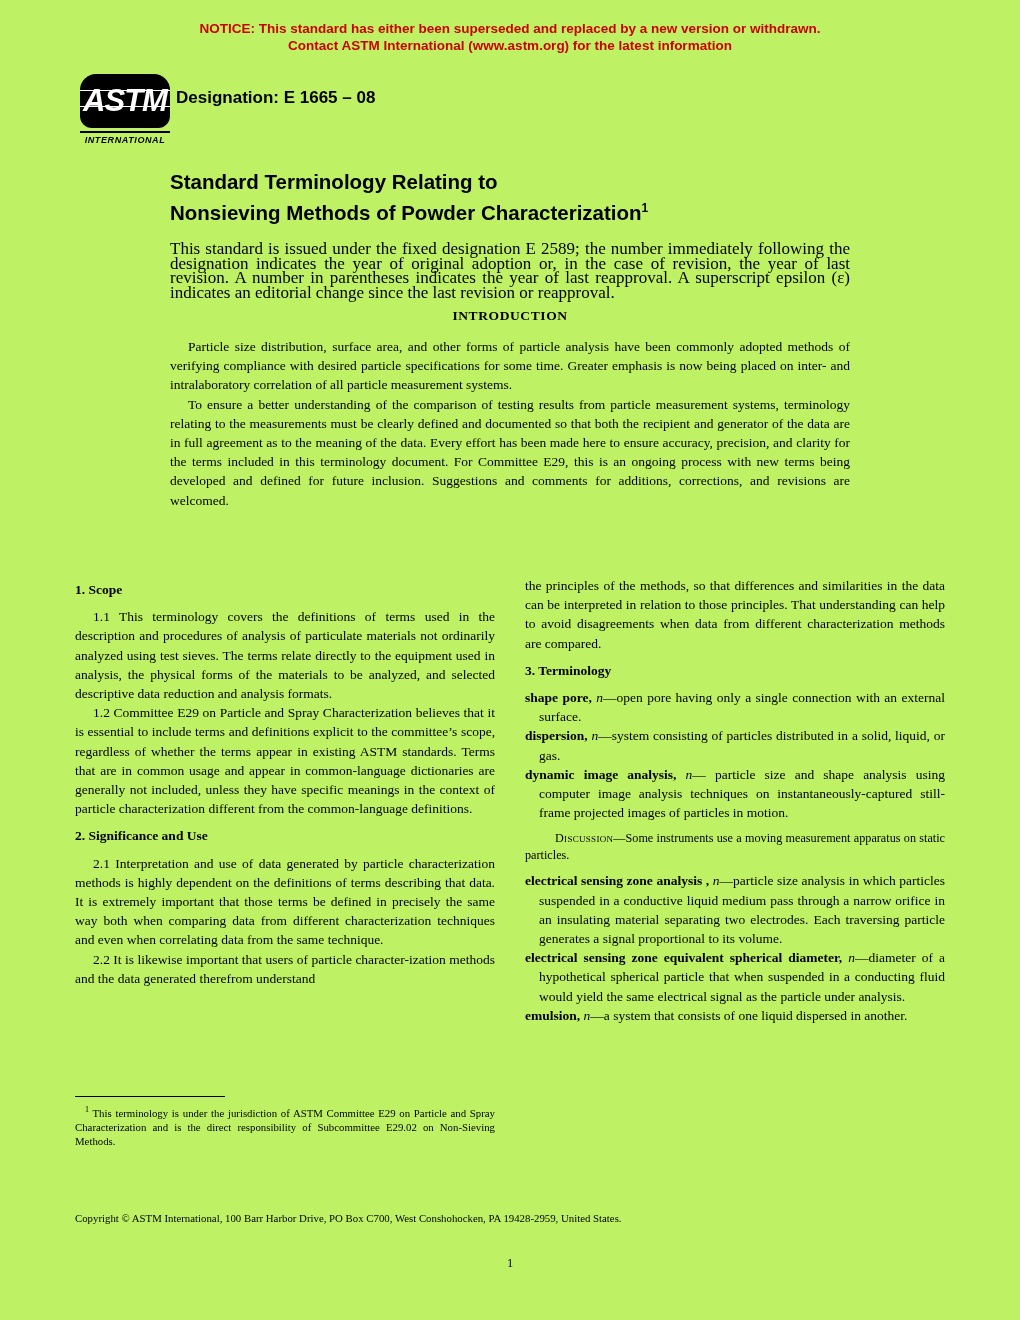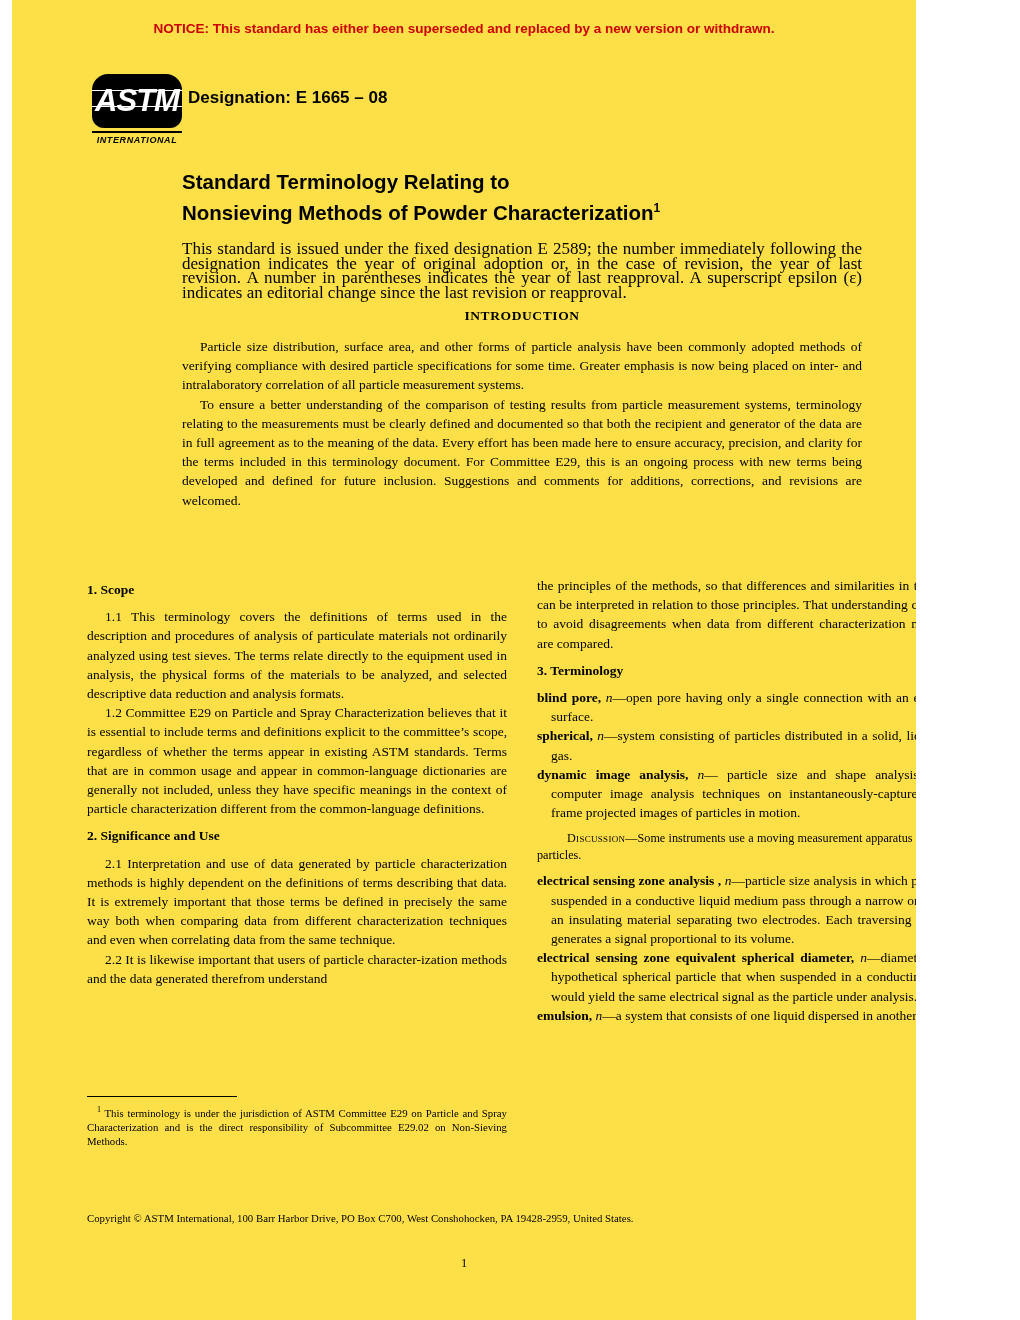--- a/index.html
+++ b/index.html
@@ -1,18 +1,18 @@
 <!DOCTYPE html>
 <html><head>
 <meta charset="utf-8">
 <style>
   html,body { margin:0; padding:0; background:#ffffff; }
   .page {
-    position:relative; width:904px; height:1320px; background:#fde047;
-    font-family:"Liberation Serif", serif; color:#000; overflow:hidden;margin-left:12px;
+    position:relative; width:1020px; height:1320px; background:#bef264;
+    font-family:"Liberation Serif", serif; color:#000; overflow:hidden;
   }
 
   
   .notice {
     position:absolute; top:20px; left:0; right:0; text-align:center;
     color:#cc0000; font-family:"Liberation Sans", sans-serif;
     font-weight:bold; font-size:13.5px; line-height:17px;
   }
 
   
@@ -88,20 +88,21 @@
     position:absolute; top:1256px; left:0; right:0; text-align:center; font-size:12.5px;
   }
 </style>
 </head>
 <body>
 
 <div class="page">
 
   <div class="notice">
     <div>NOTICE: This standard has either been superseded and replaced by a new version or withdrawn.</div>
+    <div>Contact ASTM International (www.astm.org) for the latest information</div>
   </div>
 
   <div class="logo">
     <div class="logo-mark">ASTM</div>
     <div class="logo-intl">INTERNATIONAL</div>
   </div>
 
   <div class="designation">Designation: E 1665 – 08</div>
 
   <h1 class="title">
@@ -128,26 +129,26 @@
       <p class="body">2.1 Interpretation and use of data generated by particle characterization methods is highly dependent on the definitions of terms describing that data. It is extremely important that those terms be defined in precisely the same way both when comparing data from different characterization techniques and even when correlating data from the same technique.</p>
       <p class="body">2.2 It is likewise important that users of particle character-ization methods and the data generated therefrom understand</p>
     </div>
 
     <div class="col">
       <p class="noindent">the principles of the methods, so that differences and similarities in the data can be interpreted in relation to those principles. That understanding can help to avoid disagreements when data from different characterization methods are compared.</p>
 
       <h2>3.  Terminology</h2>
 
       <p class="entry">
-        <b>blind pore,</b>
+        <b>shape pore,</b>
         <i>n</i><span>—open pore having only a single connection with an external surface.</span>
       </p>
 
       <p class="entry">
-        <b>spherical,</b>
+        <b>dispersion,</b>
         <i>n</i><span>—system consisting of particles distributed in a solid, liquid, or gas.</span>
       </p>
 
       <p class="entry">
         <b>dynamic image analysis,</b>
         <i>n</i><span>— particle size and shape analysis using computer image analysis techniques on instantaneously-captured still-frame projected images of particles in motion.</span>
       </p>
 
       <p class="discussion">
         <span class="smallcaps">Discussion</span><span>—Some instruments use a moving measurement apparatus on static particles.</span>

